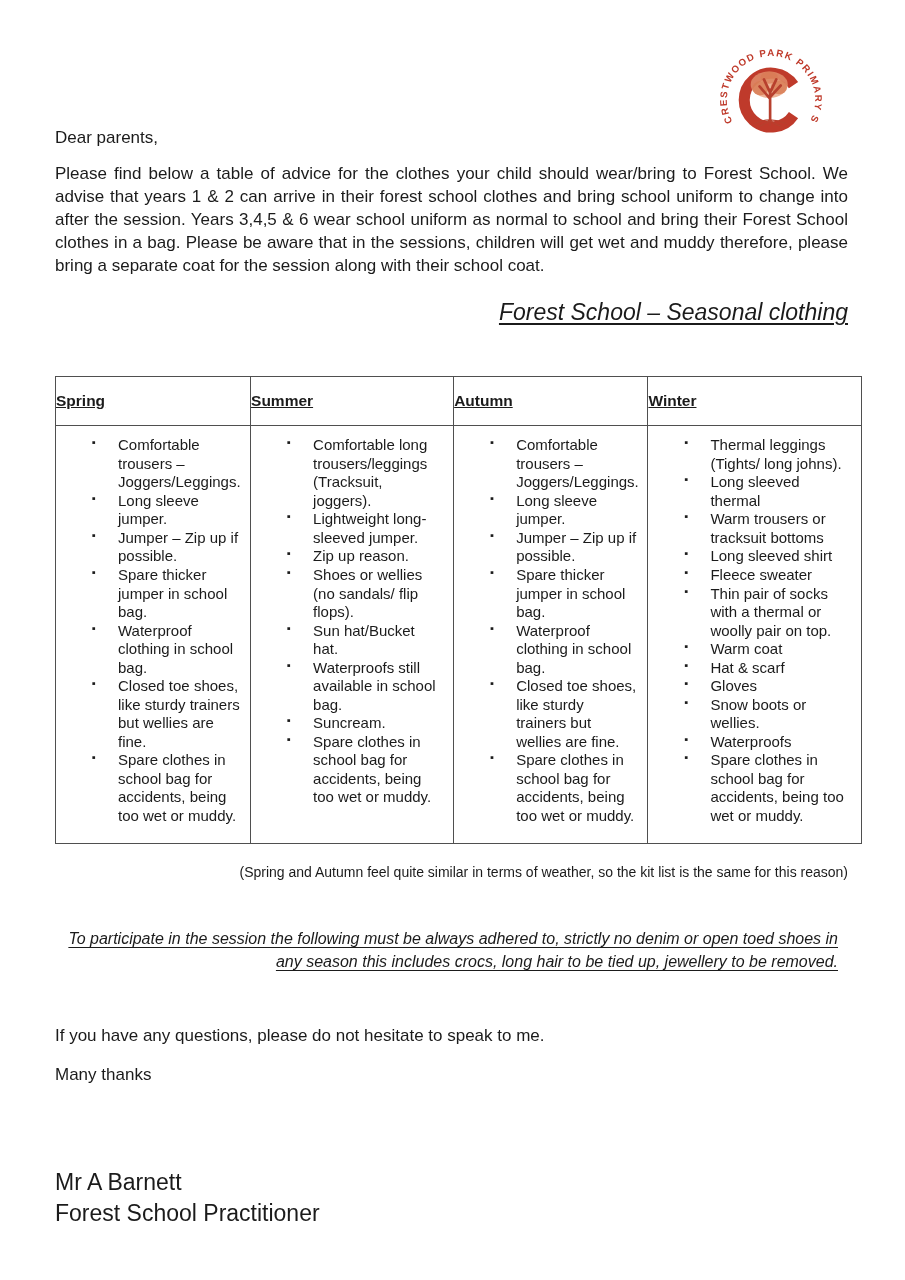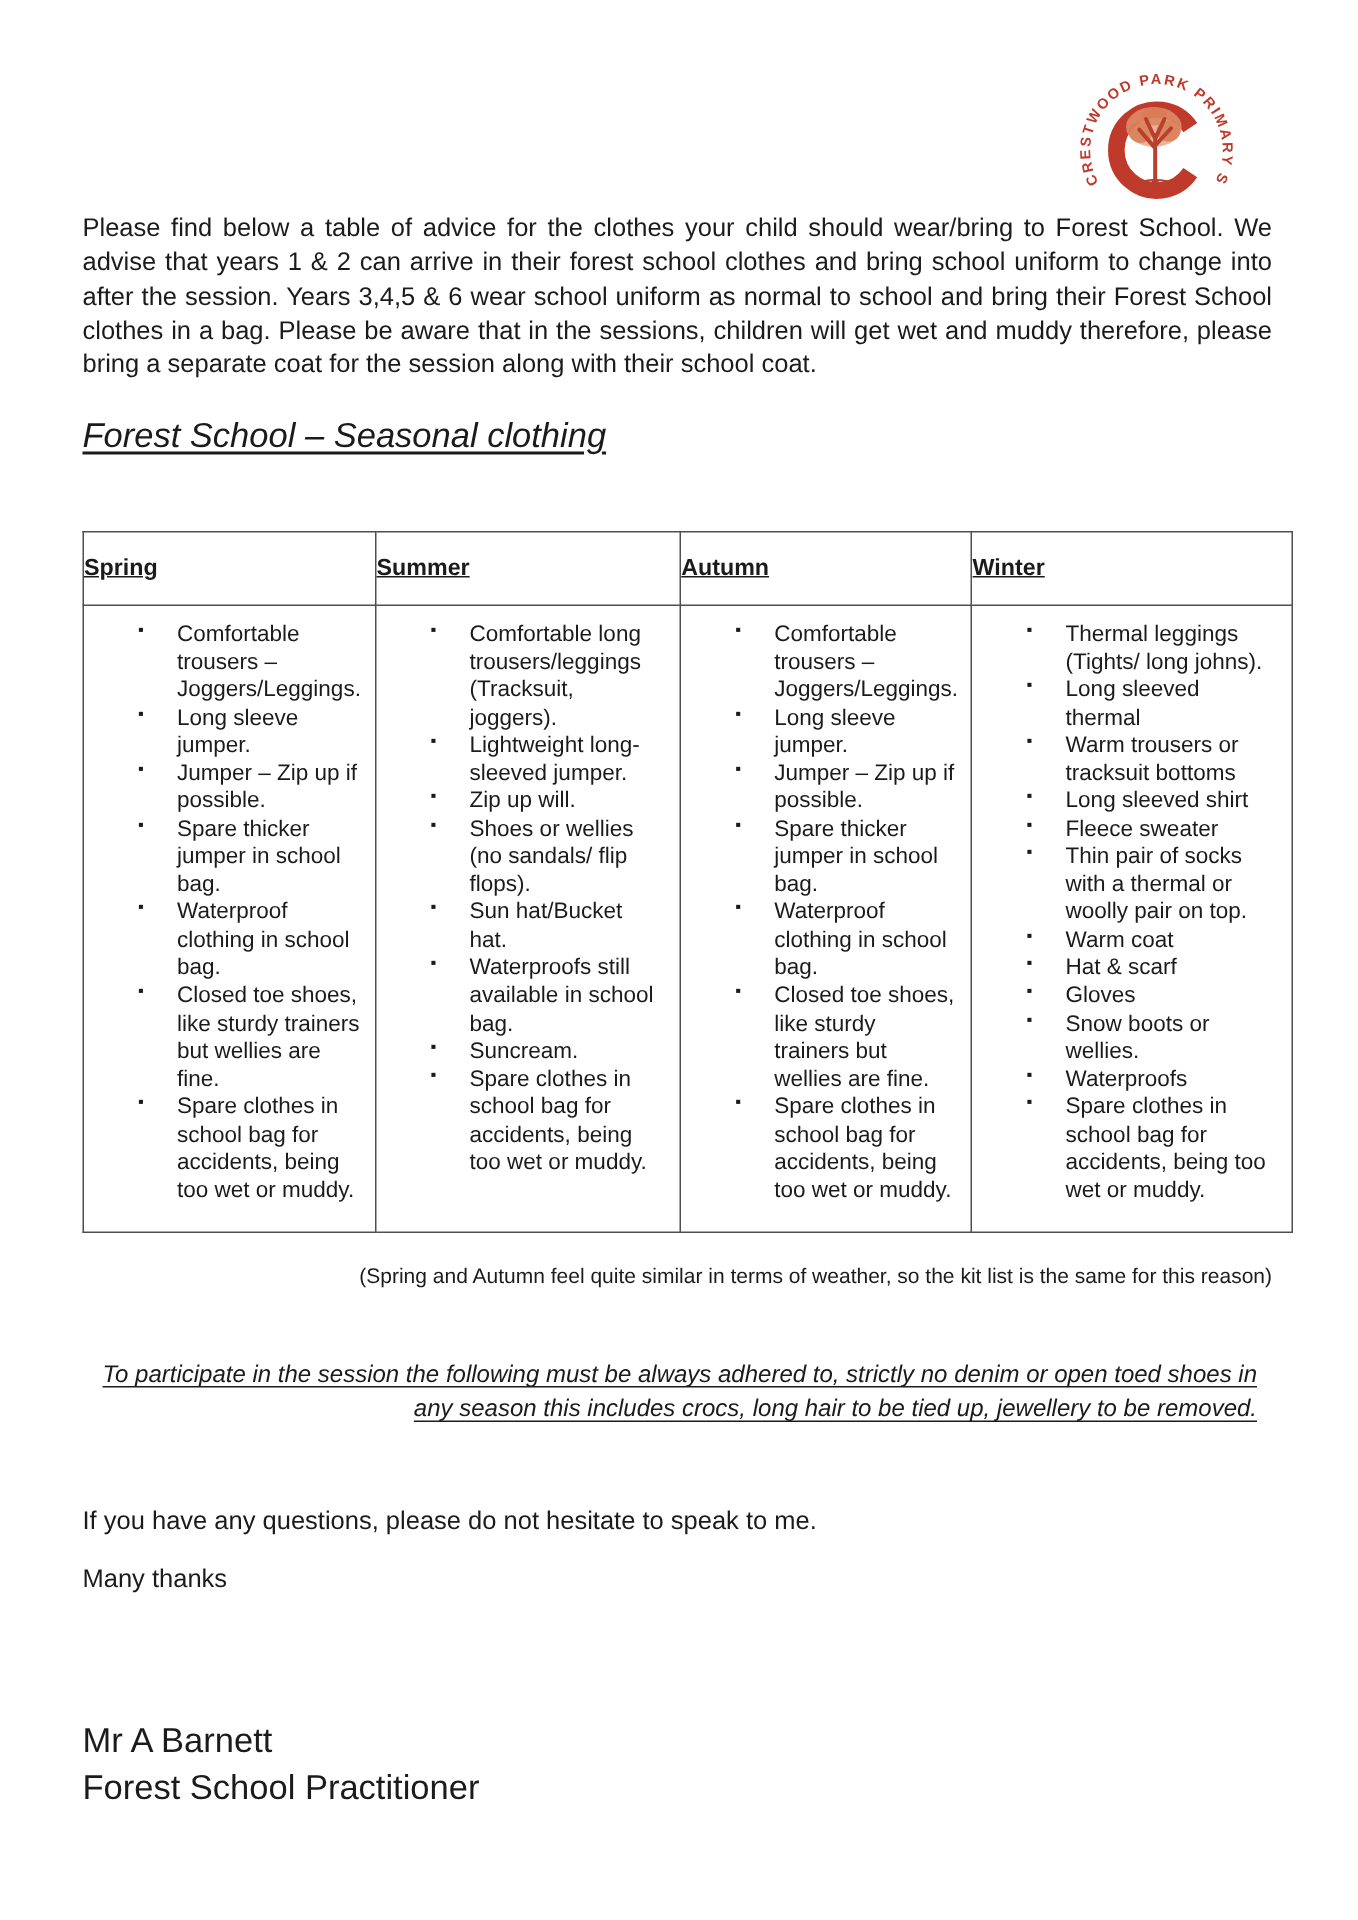--- a/index.html
+++ b/index.html
@@ -31,21 +31,21 @@
     margin-top: 14px;
     font-size: 17px;
     line-height: 1.345;
     text-align: justify;
   }
   .doc-title {
     margin-top: 22px;
     font-size: 23px;
     font-style: italic;
     font-weight: normal;
-    text-align: left;
+    text-align: right;
     text-decoration: underline;
     text-underline-offset: 3px;
   }
   table.seasons {
     margin-top: 50px;
     width: calc(100% + 14px);
     border-collapse: collapse;
     table-layout: fixed;
   }
   table.seasons th, table.seasons td {
@@ -123,20 +123,21 @@
         <path d="M 59 86 Q 50 86 42 90 M 59 86 Q 68 86 77 90 M 59 86 Q 55 90 47 93 M 59 86 Q 63 90 71 93 M 59 86 L 59 92" stroke="#b7402e" stroke-width="1.4" fill="none" stroke-linecap="round"></path>
       </g>
       <text font-family="Liberation Sans, sans-serif" font-size="11" font-weight="bold" fill="#bf3a2b" letter-spacing="1.6">
         <textPath href="#logoArc" startOffset="2">CRESTWOOD  PARK  PRIMARY  SCHOOL</textPath>
       </text>
     </svg>
   </div>
 
   <div class="content">
 
+    <p class="salutation">Dear parents,</p>
 
     <p class="intro">Please find below a table of advice for the clothes your child should wear/bring to Forest School. We advise that years 1 &amp; 2 can arrive in their forest school clothes and bring school uniform to change into after the session. Years 3,4,5 &amp; 6 wear school uniform as normal to school and bring their Forest School clothes in a bag. Please be aware that in the sessions, children will get wet and muddy therefore, please bring a separate coat for the session along with their school coat.</p>
 
     <h1 class="doc-title">Forest School – Seasonal clothing</h1>
 
     <table class="seasons">
       <colgroup>
         <col style="width:24.2%">
           <col style="width:25.2%">
           <col style="width:24.1%">
@@ -160,21 +161,21 @@
                 <li>Spare thicker jumper in school bag.</li>
                 <li>Waterproof clothing in school bag.</li>
                 <li>Closed toe shoes, like sturdy trainers but wellies are fine.</li>
                 <li>Spare clothes in school bag for accidents, being too wet or muddy.</li>
               </ul>
           </td>
           <td>
             <ul class="kit-list">
                 <li>Comfortable long trousers/leggings (Tracksuit, joggers).</li>
                 <li>Lightweight long-sleeved jumper.</li>
-                <li>Zip up will.</li>
+                <li>Zip up reason.</li>
                 <li>Shoes or wellies (no sandals/ flip flops).</li>
                 <li>Sun hat/Bucket hat.</li>
                 <li>Waterproofs still available in school bag.</li>
                 <li>Suncream.</li>
                 <li>Spare clothes in school bag for accidents, being too wet or muddy.</li>
               </ul>
           </td>
           <td>
             <ul class="kit-list">
                 <li>Comfortable trousers – Joggers/Leggings.</li>

